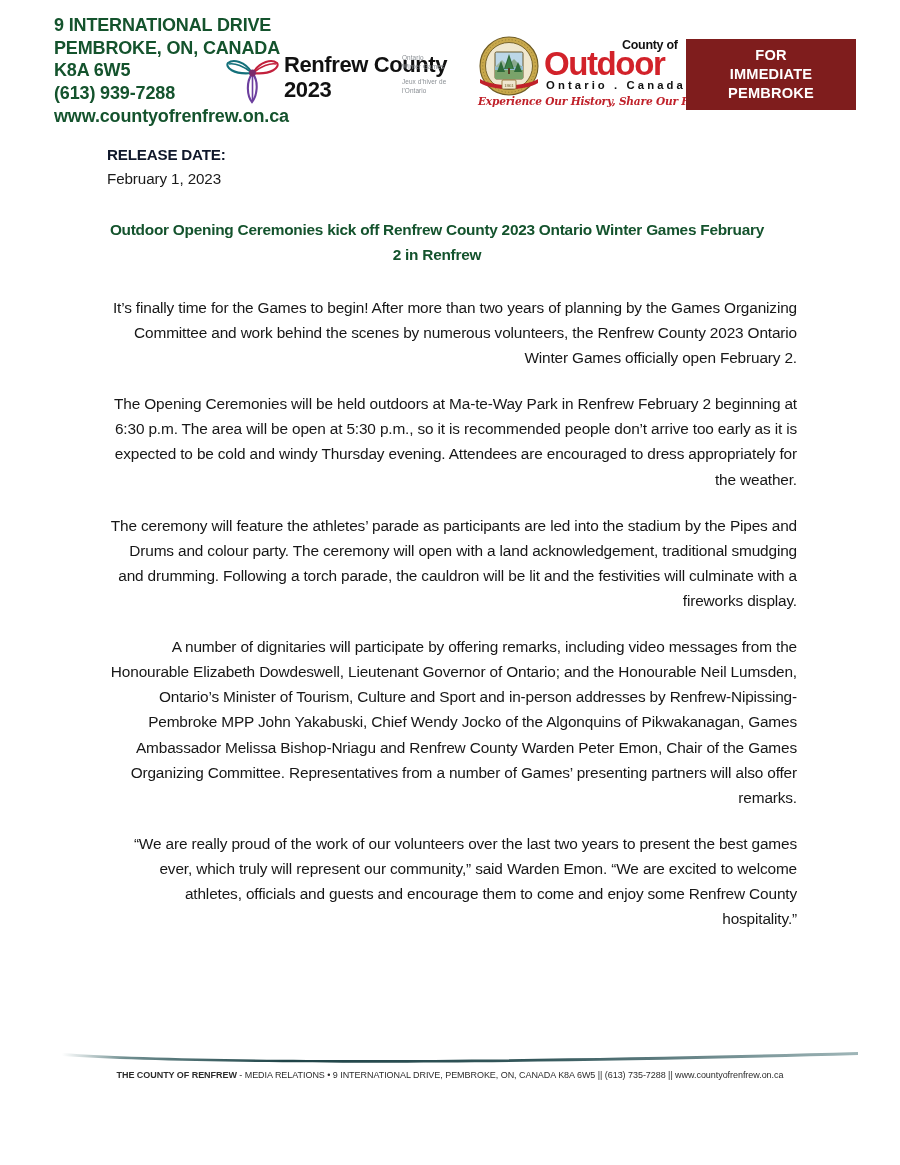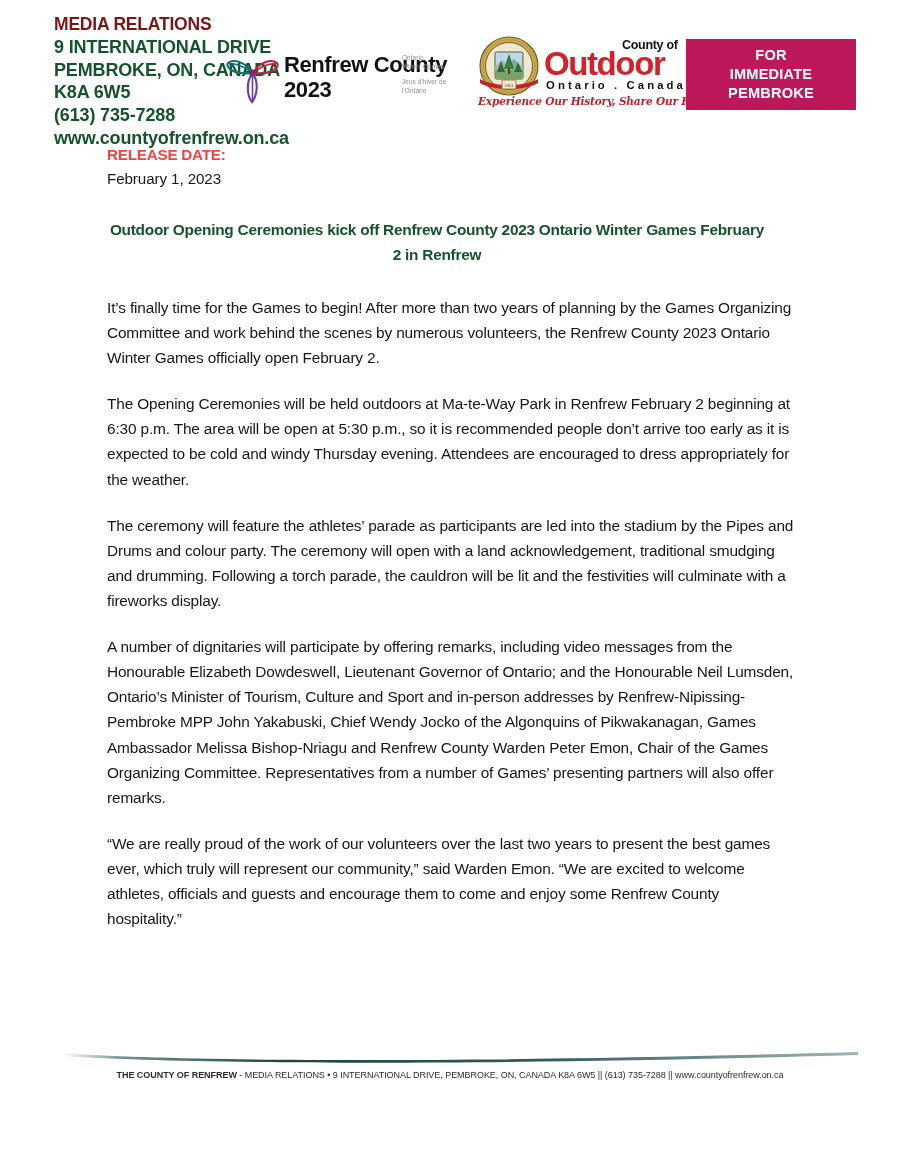--- a/index.html
+++ b/index.html
@@ -141,21 +141,21 @@
     white-space: nowrap;
   }
 
   
   .immediate-release {
     position: absolute;
     left: 686px;
     top: 39px;
     width: 170px;
     height: 71px;
-    background: #be185d;
+    background: #7f1d1d;
     color: #ffffff;
     display: flex;
     flex-direction: column;
     align-items: center;
     justify-content: center;
     font-size: 14.6px;
     font-weight: bold;
     line-height: 1.29;
     letter-spacing: 0.2px;
   }
@@ -164,21 +164,21 @@
   .content {
     position: absolute;
     left: 107px;
     top: 146px;
     width: 690px;
   }
 
   .release-label {
     font-size: 15.2px;
     font-weight: bold;
-    color: #ef4444;
+    color: #0f172a;
     letter-spacing: -0.2px;
     margin: 0;
   }
   .release-date {
     font-size: 15.2px;
     color: #1a1a1a;
     letter-spacing: -0.1px;
     margin: 7px 0 8px 0;
   }
 
@@ -192,20 +192,21 @@
     color: #14532d;
     letter-spacing: -0.25px;
   }
 
   .para {
     margin: 21px 0 0 0;
     font-size: 15.4px;
     line-height: 1.63;
     color: #171717;
     letter-spacing: -0.15px;
+    text-align: right;
   }
   .para.first { margin-top: 27px; }
 
   
   .footer {
     position: absolute;
     left: 0;
     bottom: 0;
     width: 900px;
     height: 115px;
@@ -231,25 +232,24 @@
   .footer-text .strong {
     font-weight: bold;
   }
 </style>
 </head>
 <body>
 
 <div class="header">
 
   <div class="contact-block">
-    <div class="media-relations-title">MEDIA RELATIONS</div>
     <div class="contact-line">9 INTERNATIONAL DRIVE</div>
     <div class="contact-line">PEMBROKE, ON, CANADA</div>
     <div class="contact-line">K8A 6W5</div>
-    <div class="contact-line">(613) 735-7288</div>
+    <div class="contact-line">(613) 939-7288</div>
     <div class="contact-line">www.countyofrenfrew.on.ca</div>
   </div>
 
   <div class="games-logo">
     <span class="trillium">
       <svg viewBox="0 0 54 56" width="54" height="56" aria-hidden="true">
         <g fill="none" stroke-width="2.1">
 
           <path d="M26 25 C19 13, 7 11, 2 15 C-1 19, 7 27, 26 25 Z" stroke="#14707a"></path>
           <path d="M26 25 C18 18, 9 15, 3 16" stroke="#14707a" stroke-width="1.6"></path>

